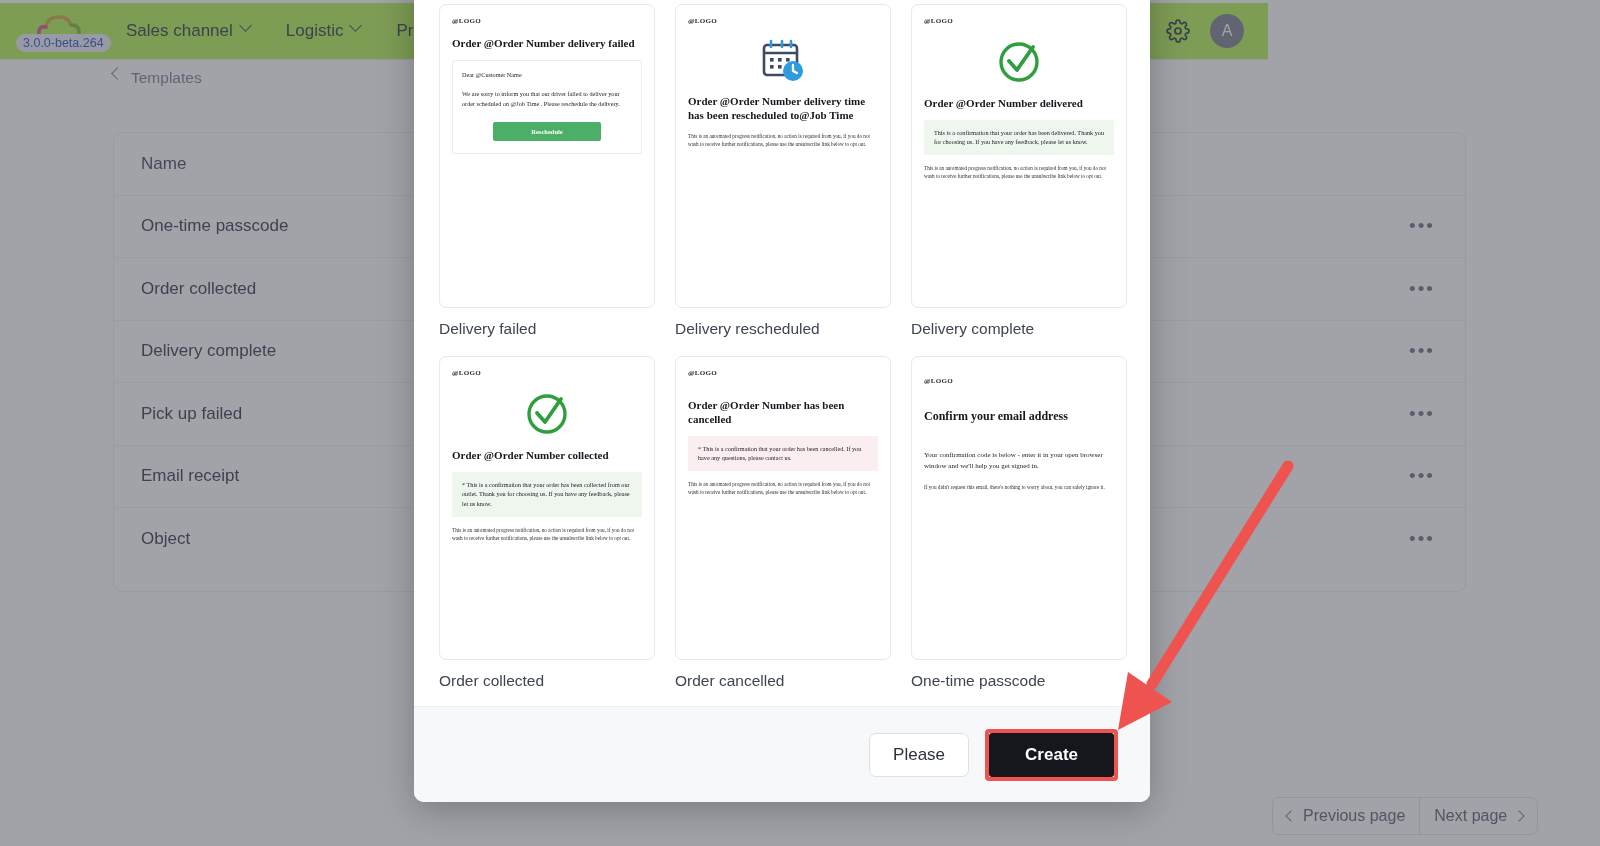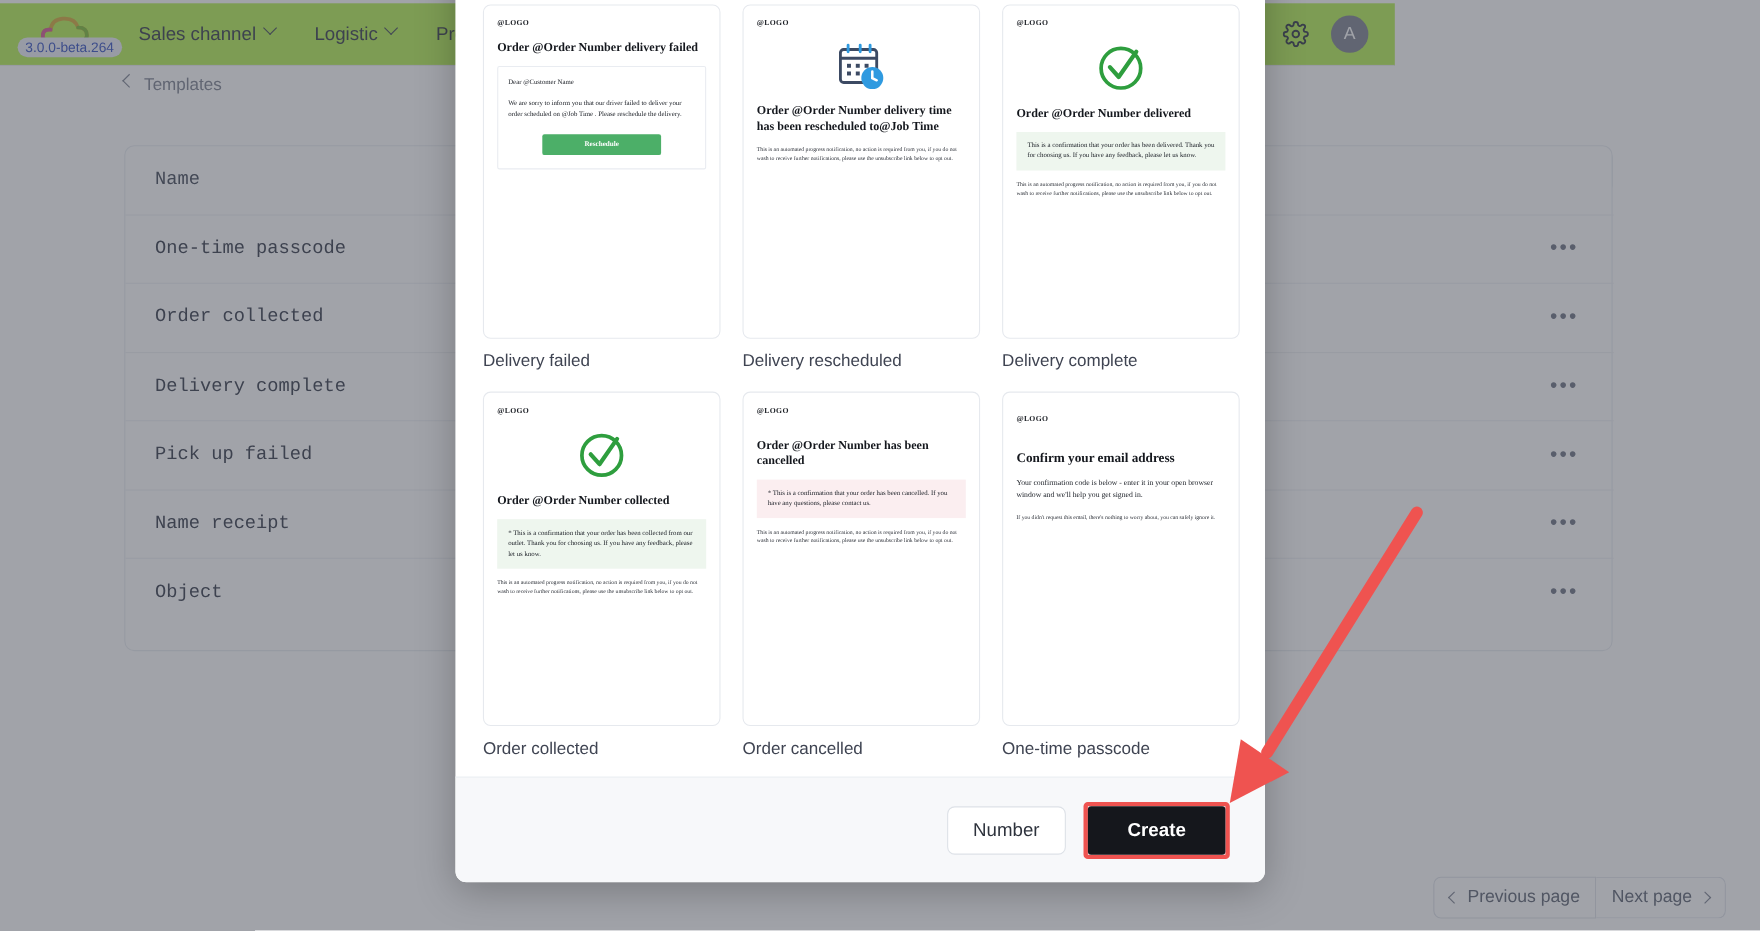--- a/index.html
+++ b/index.html
@@ -79,28 +79,28 @@
 
   .list-card {
     position: absolute; left: 113px; top: 75px; width: 1353px; height: 460px;
     background: #fff; border: 1px solid #eceff3; border-radius: 9px;
   }
   .list-row {
     position: absolute; left: 0; width: 1353px; height: 62.5px;
     display: flex; align-items: center;
     border-bottom: 1px solid #f0f2f5;
   }
-  .row-name { margin-left: 27px; font-size: 17px; color: #4a4f5c; font-family: Liberation Mono, monospace; }
+  .row-name { margin-left: 27px; font-size: 17px; color: #4a4f5c; }
   .row-name.head { color: #555b68; }
   .row-dots {
     position: absolute; left: 1295px; font-size: 19px; color: #7c8290;
     letter-spacing: 2px; cursor: pointer;
   }
   .pager {
-    position: absolute; left: 1303px; top: 740px;
+    position: absolute; left: 1272px; top: 740px;
     display: flex; align-items: center;
   }
   .pg-btn {
     border: 1px solid #e3e6ec; background: #fff; height: 38px;
     display: flex; align-items: center; gap: 8px; padding: 0 14px;
     font-size: 16px; color: #6d7380; cursor: pointer;
   }
   .pg-btn.first { border-radius: 7px 0 0 7px; }
   .pg-btn.last { border-radius: 0 7px 7px 0; border-left: none; }
   .ar-l{width:8px;height:8px;border-left:1.7px solid #8a8f9c;border-bottom:1.7px solid #8a8f9c;transform:rotate(45deg);}
@@ -256,21 +256,21 @@
         </div>
         <div class="list-row" style="top:187.5px">
           <span class="row-name">Delivery complete</span>
           <span class="row-dots">•••</span>
         </div>
         <div class="list-row" style="top:250px">
           <span class="row-name">Pick up failed</span>
           <span class="row-dots">•••</span>
         </div>
         <div class="list-row" style="top:312.5px">
-          <span class="row-name">Name receipt</span>
+          <span class="row-name">Email receipt</span>
           <span class="row-dots">•••</span>
         </div>
         <div class="list-row" style="top:375px;border-bottom:none">
           <span class="row-name">Object</span>
           <span class="row-dots">•••</span>
         </div>
       </div>
 
       <div class="pager">
         <div class="pg-btn first">
@@ -375,31 +375,31 @@
             </div>
             <div class="p-xs" style="margin-top:9px">This is an automated progress notification, no action is required from you, if you do not wash to receive further notifications, please use the unsubscribe link below to opt out.</div>
           </div>
           <div class="tpl-label">Order cancelled</div>
         </div>
 
         <div class="tpl">
           <div class="tpl-card">
             <div class="logo-tag" style="margin-top:8px">@LOGO</div>
             <div class="mail-h1" style="font-size:12px;margin-top:24px">Confirm your email address</div>
-            <div class="p-md" style="margin-top:10px">Your confirmation code is below - enter it in your open browser window and we'll help you get signed in.</div>
+            <div class="p-md" style="margin-top:26px">Your confirmation code is below - enter it in your open browser window and we'll help you get signed in.</div>
             <div class="p-xs" style="margin-top:11px">If you didn't request this email, there's nothing to worry about, you can safely ignore it.</div>
           </div>
           <div class="tpl-label">One-time passcode</div>
         </div>
 
       </div>
     </div>
 
     <div class="modal-footer">
-      <button class="btn-cancel">Number</button>
+      <button class="btn-cancel">Please</button>
       <span class="create-wrap">
         <button class="btn-create">Create</button>
       </span>
     </div>
   </div>
 
   <svg class="arrow-svg" width="260" height="320" viewBox="0 0 260 320">
     <path d="M208 26 L72 244" stroke="#ef5350" stroke-width="11" stroke-linecap="round" fill="none"></path>
     <path d="M38 290 L48 232 L92 262 Z" fill="#ef5350"></path>
   </svg>

